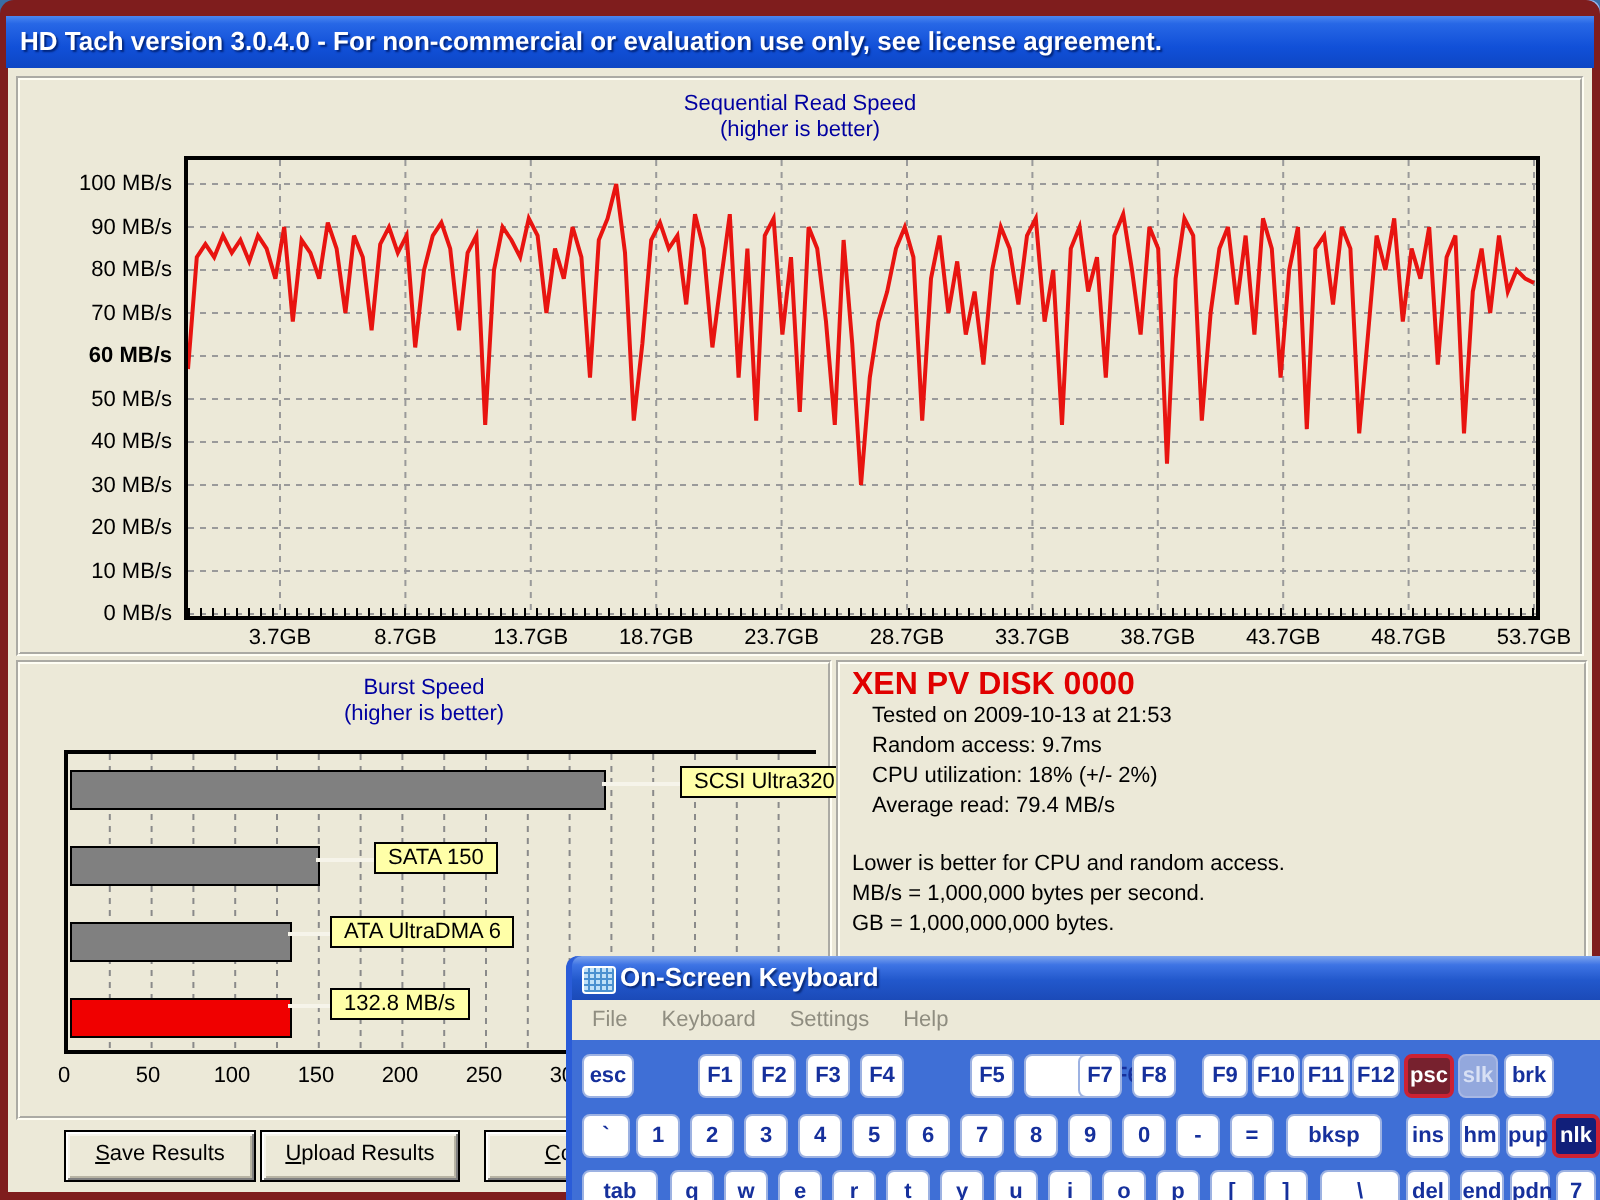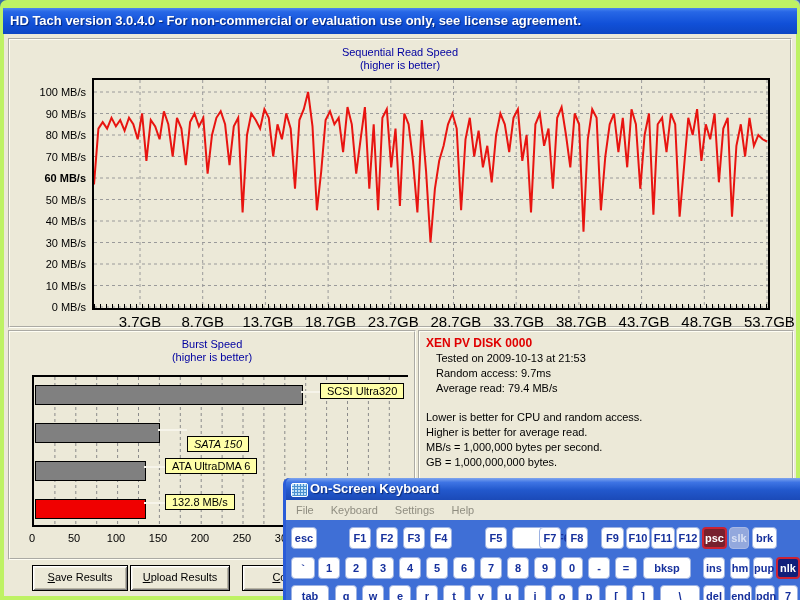--- a/index.html
+++ b/index.html
@@ -1,57 +1,57 @@
 <!DOCTYPE html>
 <html><head>
 <meta charset="utf-8">
 <style>
   html,body{margin:0;padding:0;width:800px;height:600px;overflow:hidden;
     font-family:"Liberation Sans",sans-serif;background:#3a6ea5;}
   #screen{position:absolute;inset:0;width:800px;height:600px;}
 
   
   .win{position:absolute;left:0;top:0;width:800px;height:600px;
-    background:#bef264;border-radius:7px 7px 0 0;}
+    background:#7f1d1d;border-radius:7px 7px 0 0;}
   .frag{position:absolute;top:0;height:9px;border-radius:5px 5px 0 0;}
   .titlebar{position:absolute;left:3px;top:8px;right:3px;height:26px;
     background:linear-gradient(180deg,#4a86f0 0%,#2767e6 15%,#1150d8 60%,#0d46c4 100%);
     color:#fff;font-size:13px;font-weight:bold;line-height:26px;padding-left:7px;
     text-shadow:1px 1px 1px #00247a; white-space:nowrap;}
   .client{position:absolute;left:4px;top:34px;width:792px;height:562px;background:#ece9d8;}
 
   .panel{position:absolute;background:#ece9d8;border:2px groove #fffef4;box-sizing:border-box;}
   #seq-panel{left:4px;top:4px;width:784px;height:290px;}
   #burst-panel{left:4px;top:296px;width:408px;height:230px;}
   #info-panel{left:414px;top:296px;width:376px;height:230px;}
 
   .chart-title{position:absolute;left:0;right:0;top:6px;text-align:center;
     color:#0000a0;font-size:11px;line-height:13px;}
 
   
   #seq-plot{position:absolute;left:82px;top:38px;width:678px;height:232px;
     border:2px solid #000;box-sizing:border-box;background:#ece9d8;}
   #seq-plot svg{display:block;}
   .ytick{position:absolute;left:6px;width:70px;text-align:right;font-size:11px;color:#000;height:12px;}
-  .xtick{position:absolute;width:46px;text-align:center;font-size:15px;color:#000;top:273px;}
+  .xtick{position:absolute;width:46px;text-align:center;font-size:11px;color:#000;top:273px;}
   #seq-tickstrip{position:absolute;left:0;right:0;bottom:0;height:4px;
     background:repeating-linear-gradient(90deg,#000 0 1px,transparent 1px 6px);}
 
   
   #burst-plot{position:absolute;left:22px;top:43px;width:376px;height:152px;
     border:2px solid #000;border-right:none;box-sizing:border-box;background:#ece9d8;}
   .bar{position:absolute;left:1px;height:20px;border:1px solid #000;box-sizing:border-box;}
   .blabel{position:absolute;background:#ffffa8;border:1px solid #000;font-size:11px;
     padding:1px 6px;white-space:nowrap;color:#000;}
   .conn{position:absolute;height:2px;background:#f6f4ea;}
   .btick{position:absolute;width:34px;text-align:center;font-size:11px;color:#000;top:200px;}
 
   
   #info-inner{position:absolute;left:6px;top:3px;right:4px;font-size:11px;color:#000;line-height:15px;}
-  #disk-name{color:#e00000;font-weight:bold;font-size:12px;line-height:16px;}
+  #disk-name{color:#e00000;font-weight:bold;font-size:16px;line-height:16px;}
   .stat{padding-left:10px;}
   .notes-gap{height:14px;}
 
   
   .btn{position:absolute;top:531px;height:24px;background:#ece9d8;font-size:11px;color:#000;
     border:1px solid #000;box-shadow:inset 1px 1px 0 #fff,inset -1px -1px 0 #808080,inset 2px 2px 0 #f6f4ea,inset -2px -2px 0 #b8b4a4;
     text-align:center;line-height:22px;cursor:default;}
 
   
   #osk{position:absolute;left:283px;top:478px;width:517px;height:122px;
@@ -171,23 +171,23 @@
               <line x1="250.79999999999998" y1="0" x2="250.79999999999998" y2="148" stroke="#8a8a8a" stroke-width="1" stroke-dasharray="3,3"></line>
               <line x1="271.7" y1="0" x2="271.7" y2="148" stroke="#8a8a8a" stroke-width="1" stroke-dasharray="3,3"></line>
               <line x1="292.59999999999997" y1="0" x2="292.59999999999997" y2="148" stroke="#8a8a8a" stroke-width="1" stroke-dasharray="3,3"></line>
               <line x1="313.5" y1="0" x2="313.5" y2="148" stroke="#8a8a8a" stroke-width="1" stroke-dasharray="3,3"></line>
               <line x1="334.4" y1="0" x2="334.4" y2="148" stroke="#8a8a8a" stroke-width="1" stroke-dasharray="3,3"></line>
               <line x1="355.29999999999995" y1="0" x2="355.29999999999995" y2="148" stroke="#8a8a8a" stroke-width="1" stroke-dasharray="3,3"></line>
             </svg>
         <div class="bar" style="top: 8px; width: 267.52px; background: rgb(128, 128, 128);"></div><div class="bar" style="top: 46px; width: 125.4px; background: rgb(128, 128, 128);"></div><div class="bar" style="top: 84px; width: 111.188px; background: rgb(128, 128, 128);"></div><div class="bar" style="top: 122px; width: 111.021px; background: rgb(240, 0, 0);"></div></div>
         <div id="burst-overlay">
             <div class="conn" style="left: 290.52px; width: 39.48px; top: 59px;"></div>
-            <div class="blabel" style="left: 310px; top: 51px;">SCSI Ultra320</div>
+            <div class="blabel" style="left: 330px; top: 51px;">SCSI Ultra320</div>
             <div class="conn" style="left: 148.4px; width: 28.6px; top: 97px;"></div>
-            <div class="blabel" style="left: 177px; top: 104px; font-style: italic;">SATA 150</div>
+            <div class="blabel" style="left: 177px; top: 89px;">SATA 150</div>
             <div class="conn" style="left: 134.188px; width: 20.812px; top: 134px;"></div>
             <div class="blabel" style="left: 155px; top: 126px;">ATA UltraDMA 6</div>
             <div class="conn" style="left: 134.021px; width: 20.9792px; top: 170px;"></div>
             <div class="blabel" style="left: 155px; top: 162px;">132.8 MB/s</div>
           </div>
         <div id="burst-xlabels">
             <div class="btick" style="left: 5px;">0</div>
             <div class="btick" style="left: 47px;">50</div>
             <div class="btick" style="left: 89px;">100</div>
             <div class="btick" style="left: 131px;">150</div>
@@ -196,26 +196,26 @@
             <div class="btick" style="left: 257px;">300</div>
           </div>
       </div>
 
       <div class="panel" id="info-panel">
         <div id="info-inner">
           <div id="disk-name">XEN PV DISK 0000</div>
           <div id="info-stats">
               <div class="stat">Tested on 2009-10-13 at 21:53</div>
               <div class="stat">Random access: 9.7ms</div>
+              <div class="stat">CPU utilization: 18% (+/- 2%)</div>
               <div class="stat">Average read: 79.4 MB/s</div>
             </div>
           <div class="notes-gap"></div>
           <div id="info-notes">
               <div>Lower is better for CPU and random access.</div>
-              <div>Higher is better for average read.</div>
               <div>MB/s = 1,000,000 bytes per second.</div>
               <div>GB = 1,000,000,000 bytes.</div>
             </div>
         </div>
       </div>
 
       <div id="btn-row">
           <div class="btn" style="left: 28px; width: 94px;"><u>S</u>ave Results</div>
           <div class="btn" style="left: 126px; width: 98px;"><u>U</u>pload Results</div>
           <div class="btn" style="left: 238px; width: 104px;"><u>C</u>ompare</div>

